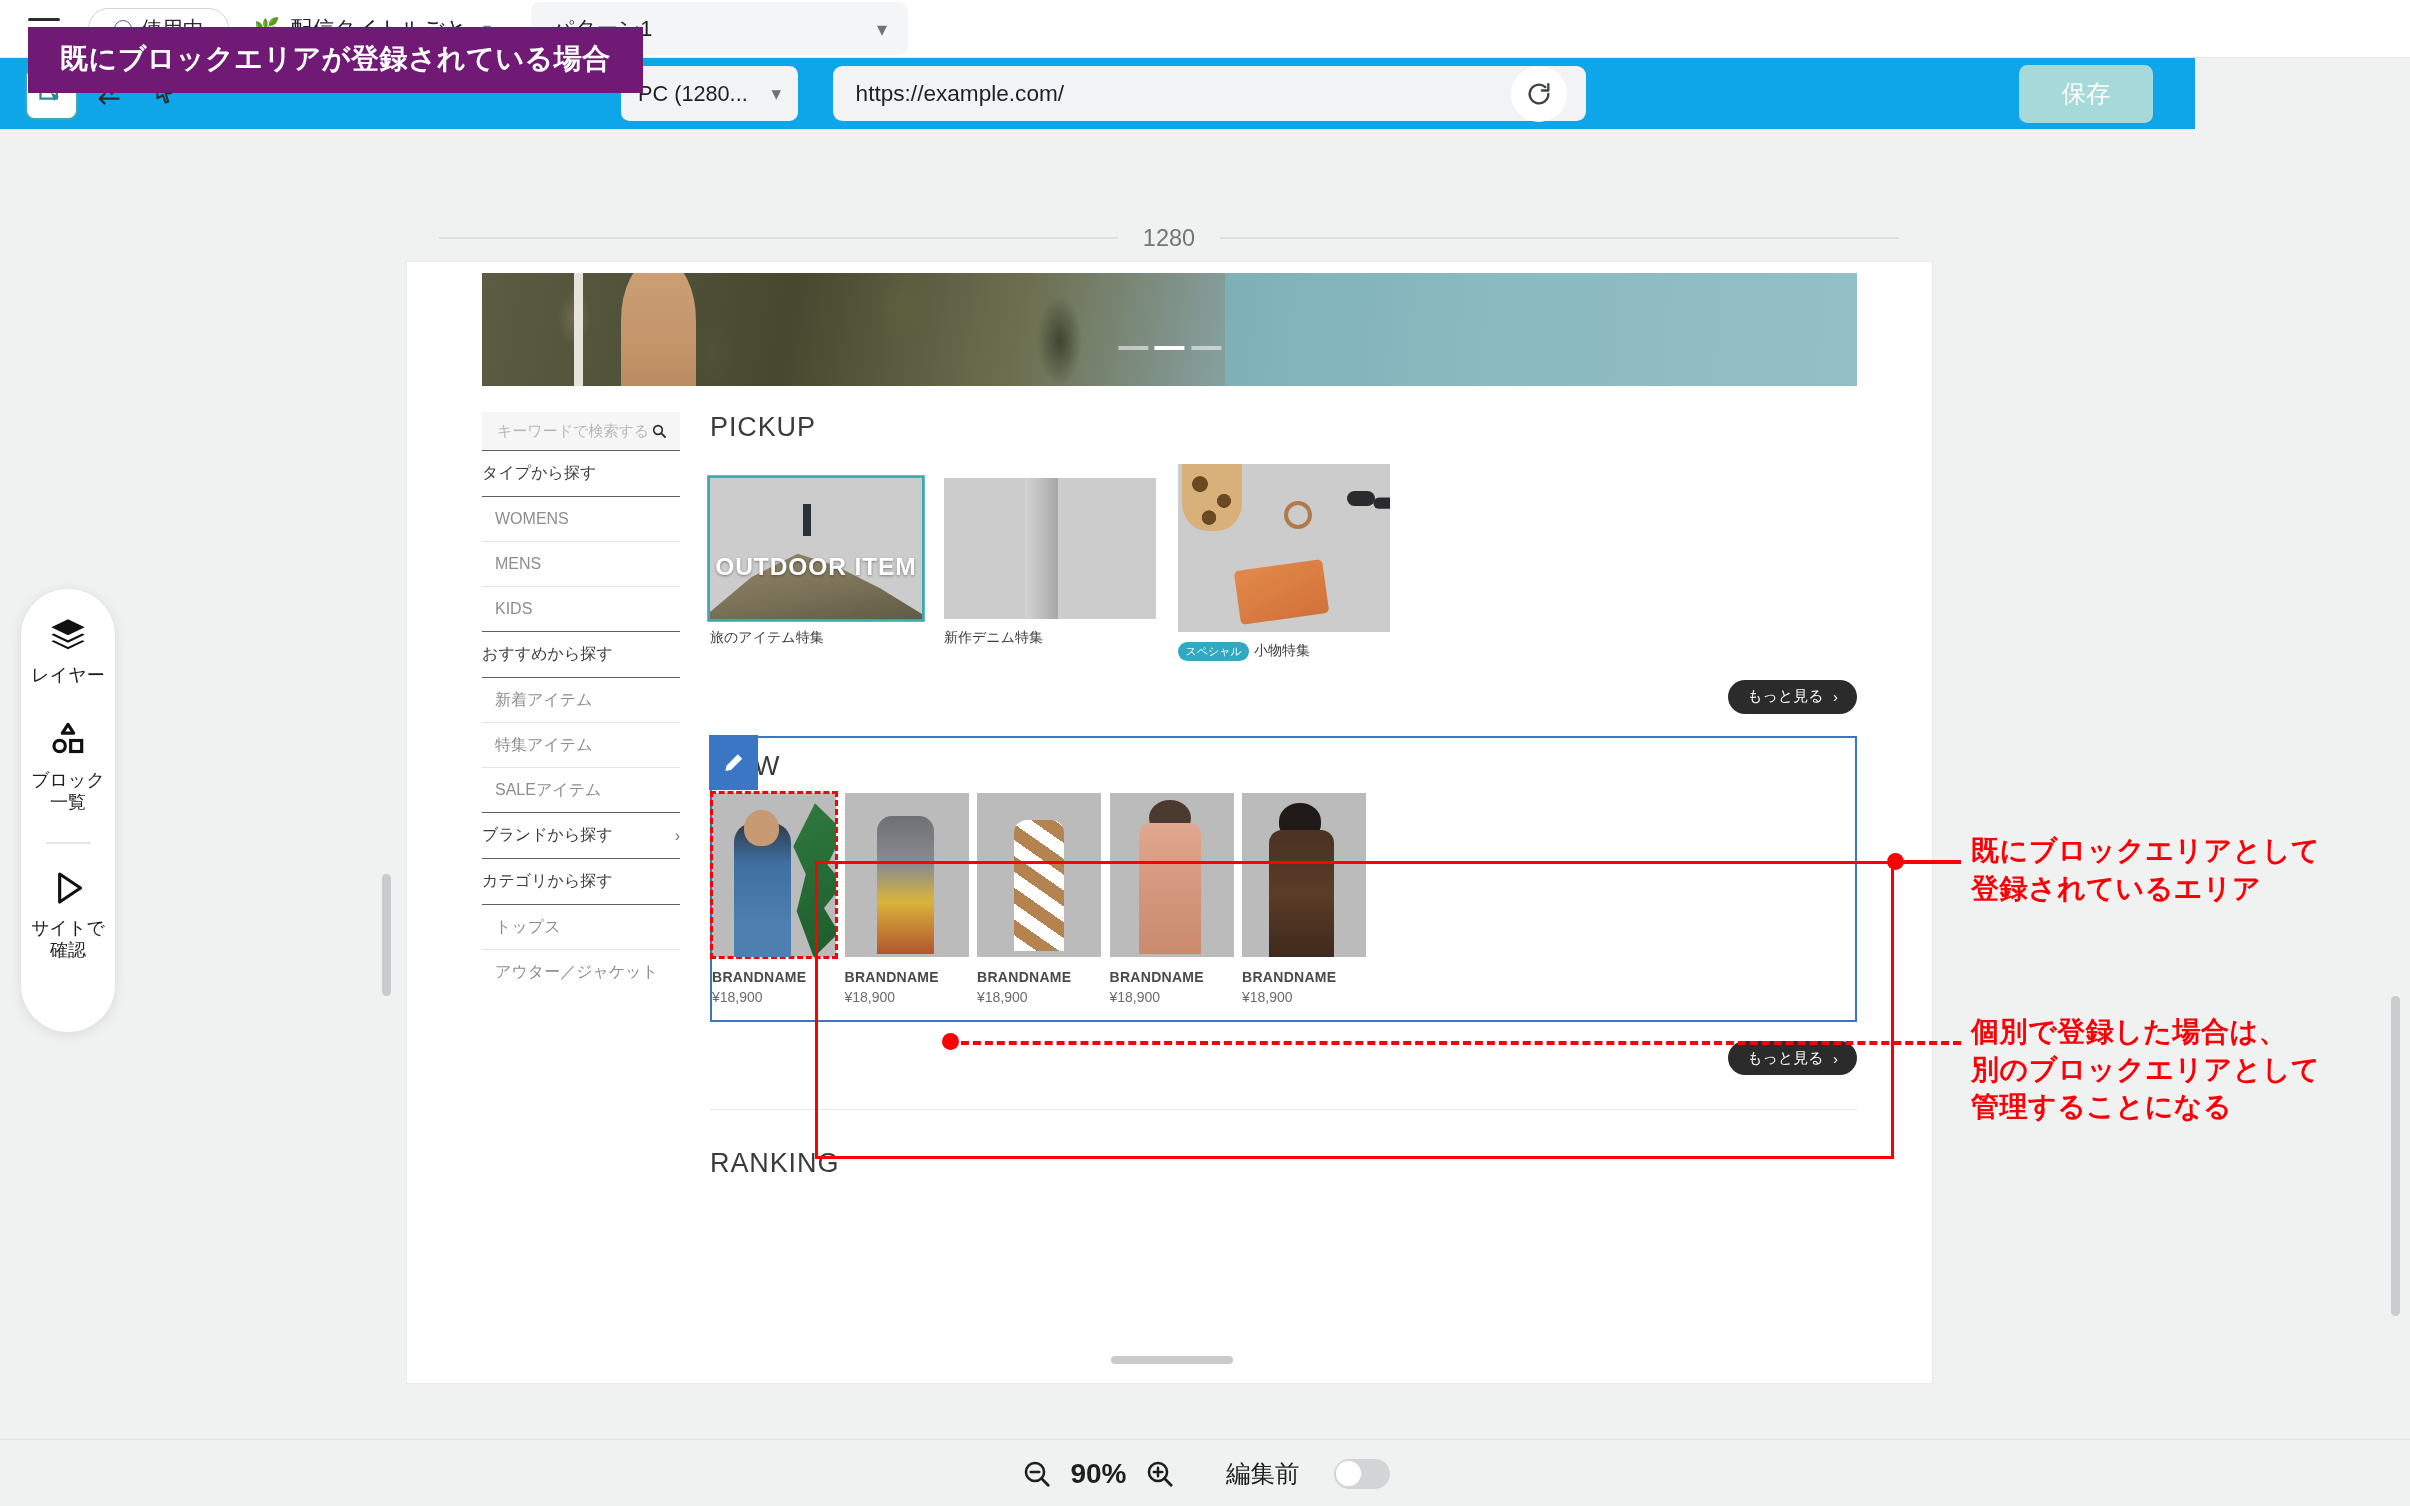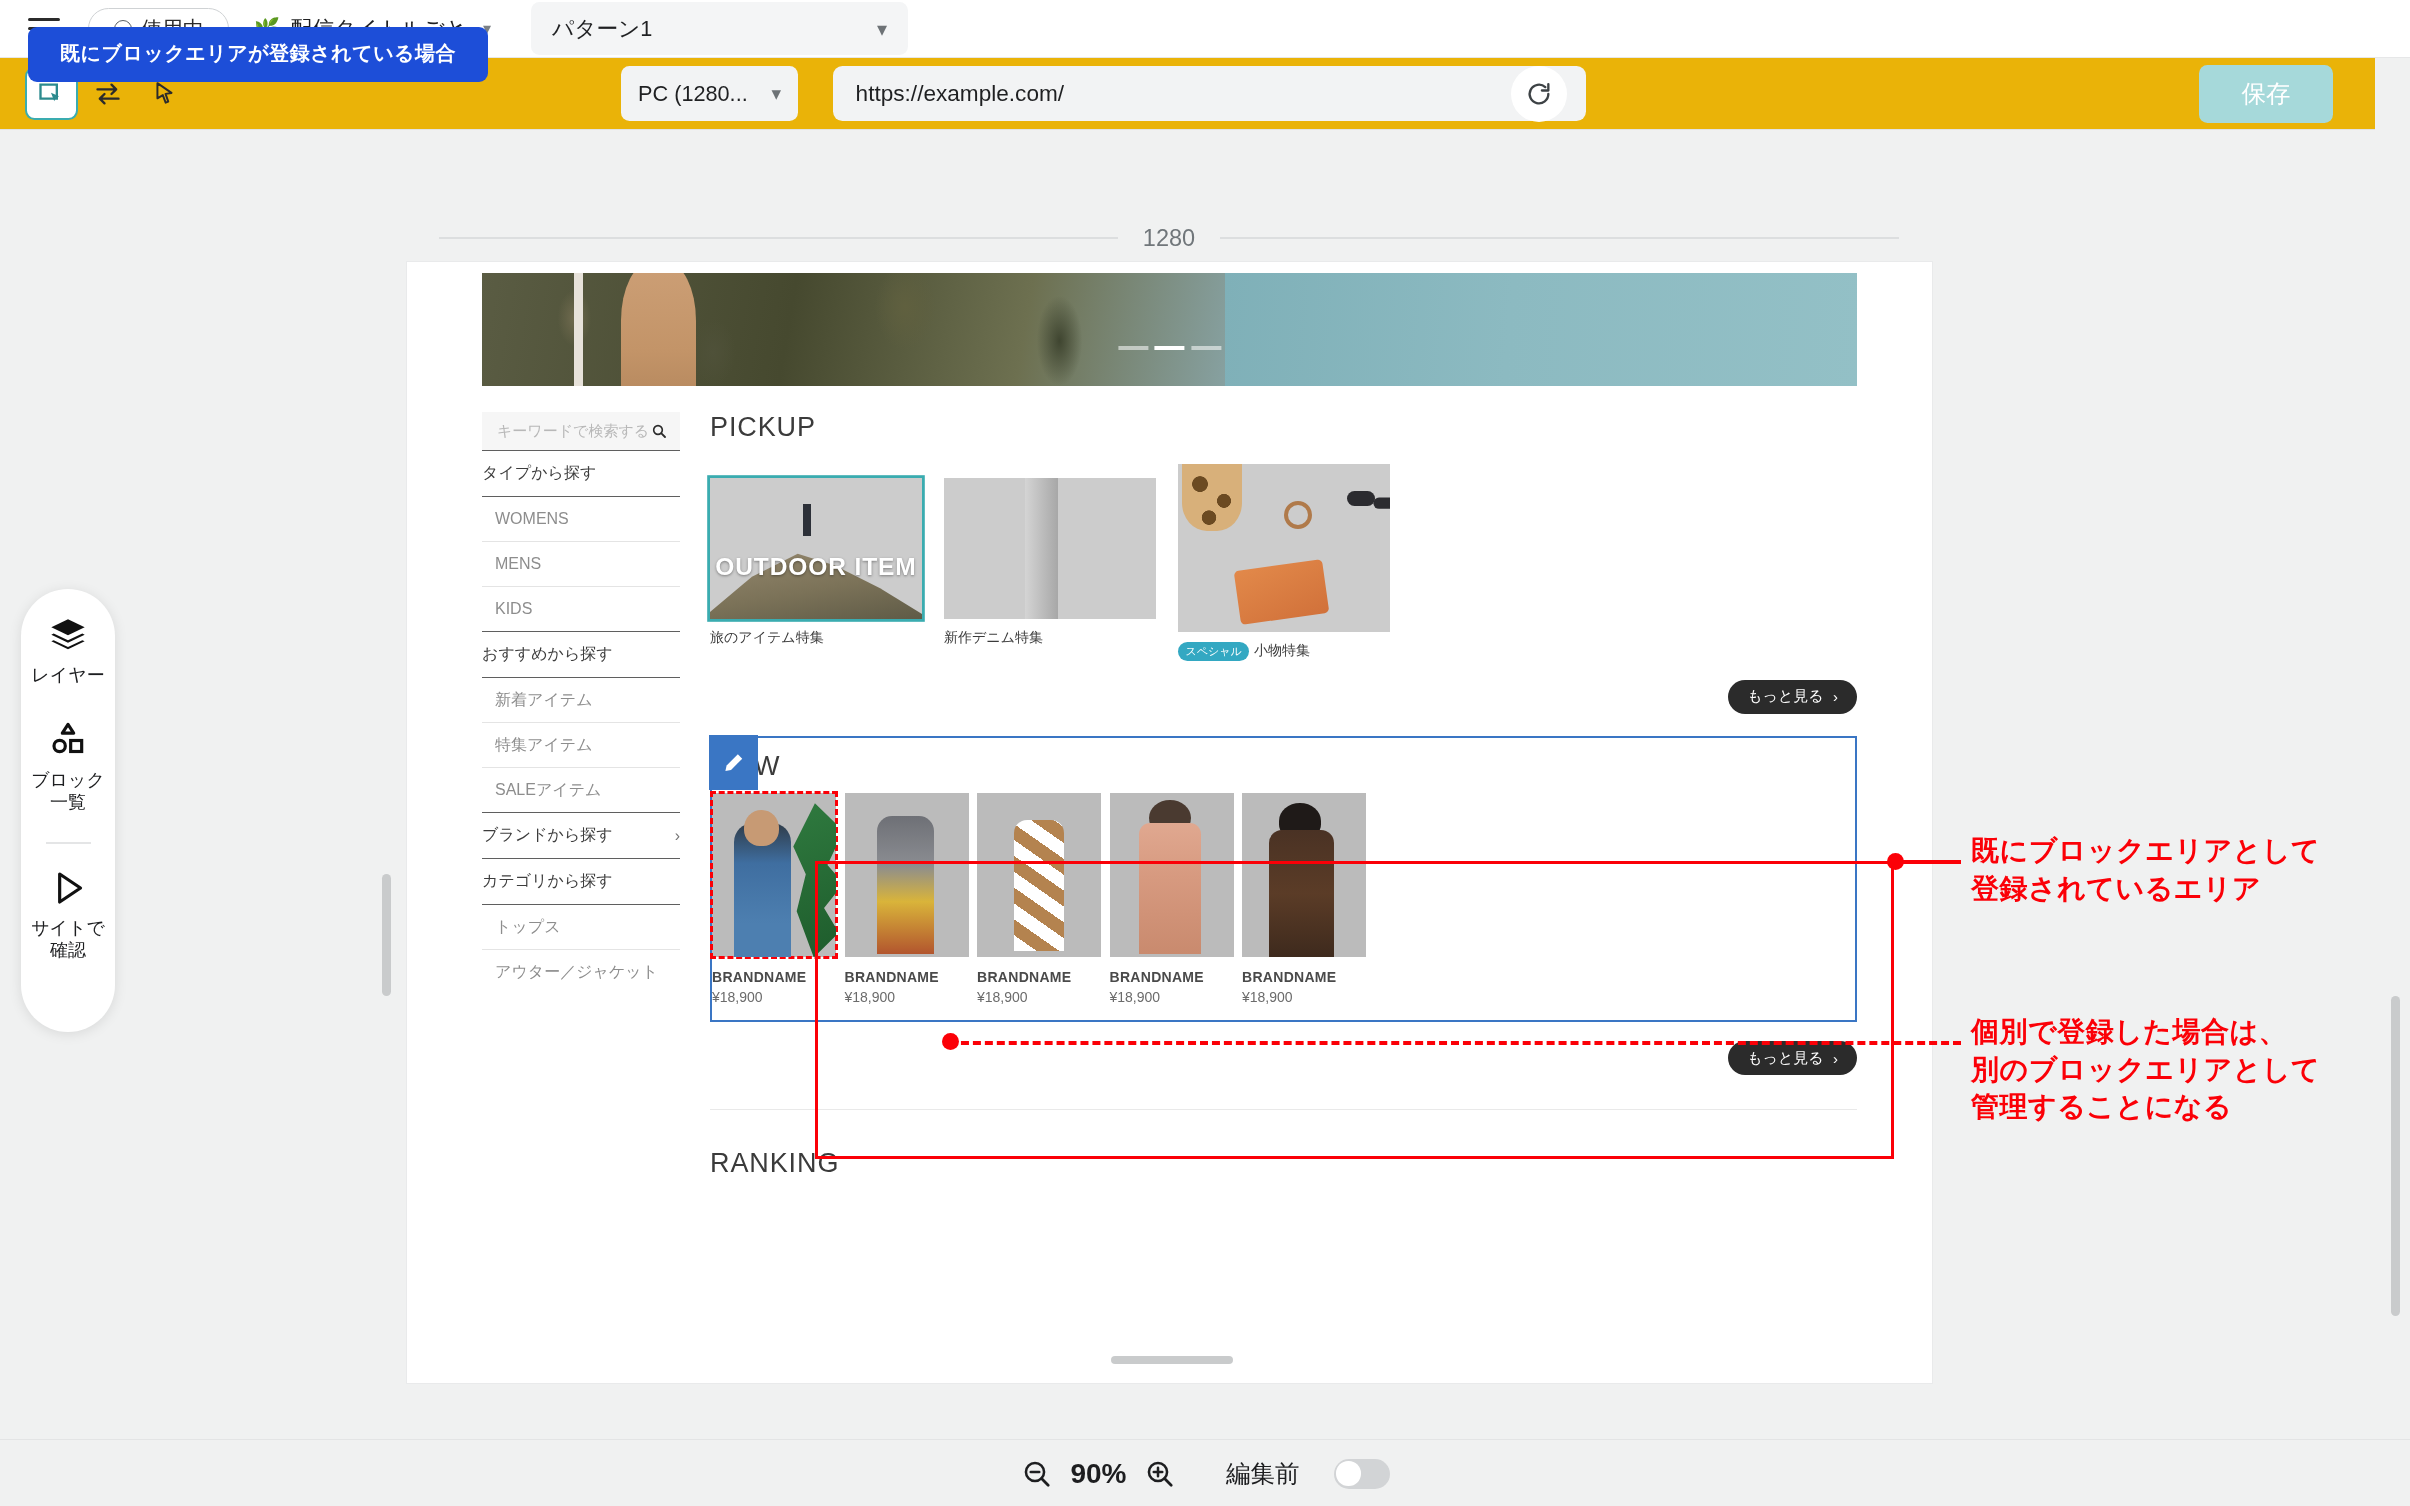--- a/index.html
+++ b/index.html
@@ -40,22 +40,22 @@
   .strip-select {
     margin-left: 40px; width: 377px; height: 53px;
     background: #f4f5f6; border-radius: 8.5px;
     display: flex; align-items: center; justify-content: space-between;
     padding: 0 21px; font-size: 21.7px; color: #1f2022;
   }
   .strip-select .cv { color: #6d7276; font-size: 20px; }
 
   
   .toolbar {
-    position: absolute; left: 0; top: 58px; width: 2375px; height: 72px;
-    background: #eab308; border-bottom: 0.9px solid #e2e3e4;
+    position: absolute; left: 0; top: 58px; width: 2195px; height: 72px;
+    background: #0ea5e9; border-bottom: 0.9px solid #e2e3e4;
     display: flex; align-items: center;
   }
   .tool-group { display: flex; align-items: center; margin-left: 24.5px; gap: 3.8px; }
   .tool-btn {
     width: 53px; height: 53px; border-radius: 9.4px;
     display: flex; align-items: center; justify-content: center;
     background: transparent;
   }
   .tool-btn.active {
     background: #ffffff; border: 2.8px solid #3aacb0;
@@ -81,23 +81,23 @@
   .save-btn {
     position: absolute; right: 42px; width: 134px; height: 58px;
     background: #a6d9da; border-radius: 8.5px; color: #ffffff;
     display: flex; align-items: center; justify-content: center;
     font-size: 24.5px;
   }
 
   
   .red-banner {
     position: absolute; left: 28px; top: 27px;
-    background: #1d4ed8; color: #ffffff;
-    padding: 13px 32px 15px 32px; border-radius: 9px;
-    font-size: 20px; font-weight: bold; letter-spacing: 0.5px;
+    background: #701a75; color: #ffffff;
+    padding: 13px 32px 15px 32px; border-radius: 0;
+    font-size: 28px; font-weight: bold; letter-spacing: 0.5px;
     z-index: 60; white-space: nowrap;
   }
 
   
   .canvas { position: absolute; left:0; top:130px; width: 2411px; height: 1309px; background: #f0f1f1; }
 
   
   .ruler {
     position:absolute; left: 439px; top: 94px; width: 1460px; height: 28px;
     display: flex; align-items: center; justify-content: center; gap: 0;

